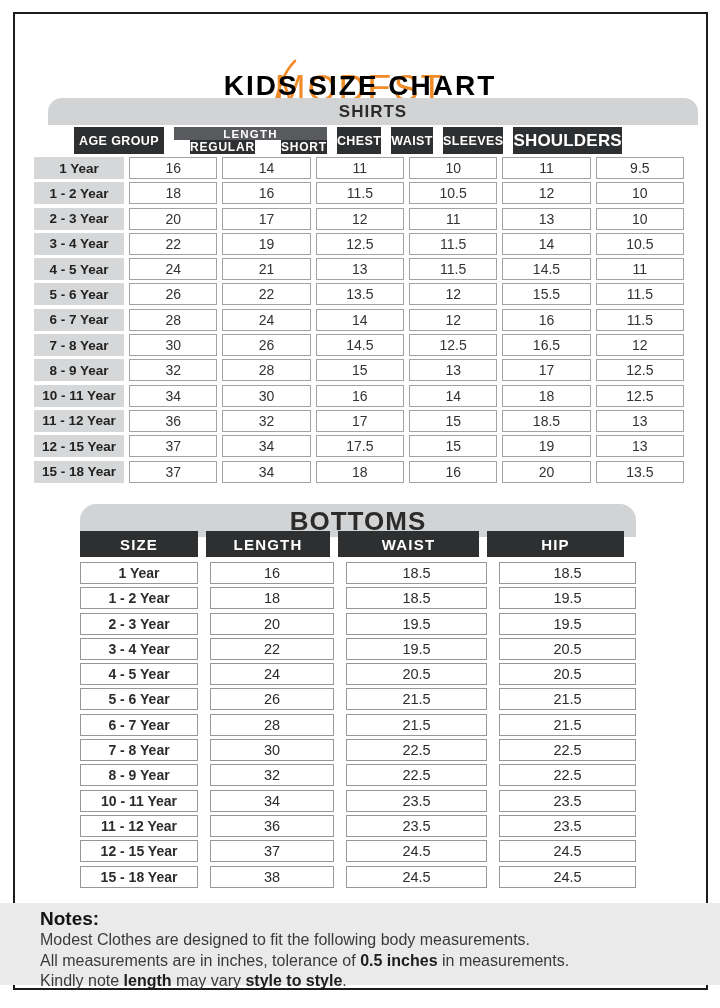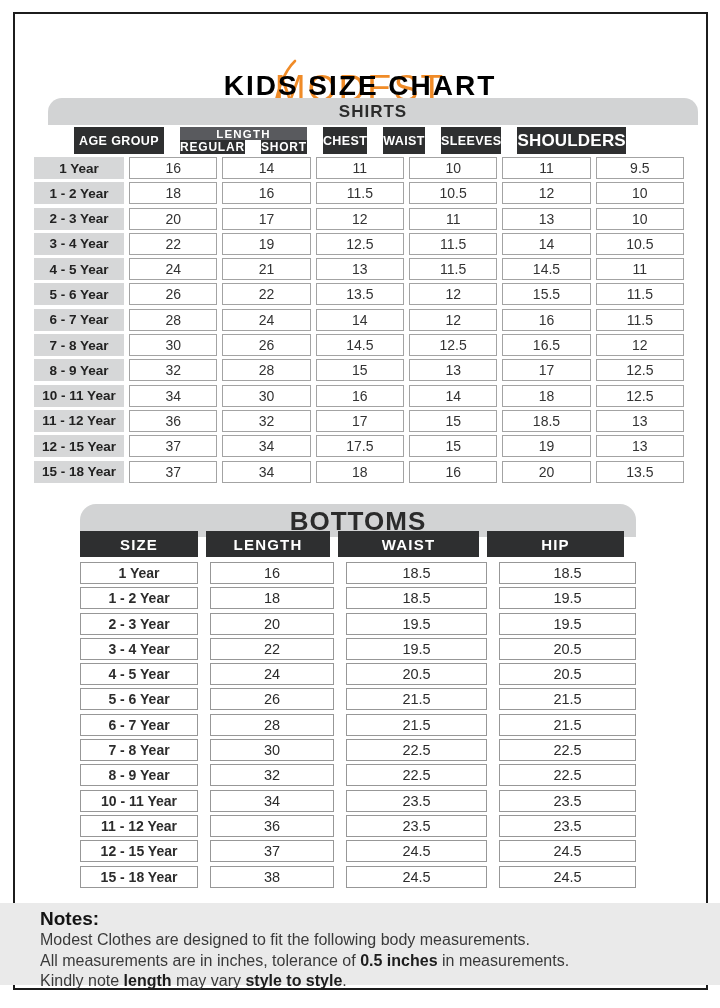--- a/index.html
+++ b/index.html
@@ -46,31 +46,31 @@
   }
   .bottoms-bar {
     left:80px; top:504px; width:556px; height:33px;
     border-radius:16px 16px 0 0;
     font-size:26px; line-height:34px; letter-spacing:1px;
   }
   
   .shirts-header {
     position:absolute; left:34px; top:127px; width:518px;
     display:grid; grid-template-columns:90px repeat(6, 1fr);
-    grid-template-rows:13px 14px; column-gap:16px; z-index:3;padding-left:40px;
+    grid-template-rows:13px 14px; column-gap:10px; z-index:3;padding-left:40px;
   }
   .hc {
     background:#2e2f30; color:#ffffff;
     display:flex; align-items:center; justify-content:center;
     font-weight:700;
   }
   .hc.full { grid-row:1 / 3; font-size:12.5px; letter-spacing:0.4px; }
   .hc.shoulders { font-size:17px; letter-spacing:0.2px; }
   .hc.length { grid-column:2 / 4; grid-row:1; background:#595a5e; font-size:11.5px; letter-spacing:1.2px; }
-  .hc.sub { grid-row:2; font-size:12px; letter-spacing:0.8px; }
+  .hc.sub { grid-row:2; font-size:12px; letter-spacing:0.8px;margin-left:16px; }
   
   .shirts-body { position:absolute; left:34px; top:157px; width:650px; z-index:3; }
   .s-row {
     display:grid; grid-template-columns:90px repeat(6, 1fr);
     column-gap:5px; height:22px; margin-bottom:3.3px;
   }
   .s-row .lab {
     background:#d6d7d8; color:#222;
     font-weight:700; font-size:13.5px;
     display:flex; align-items:center; justify-content:center;

